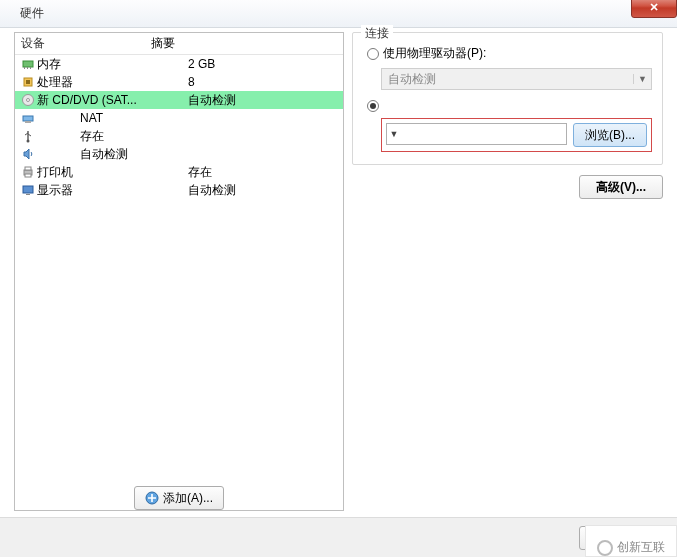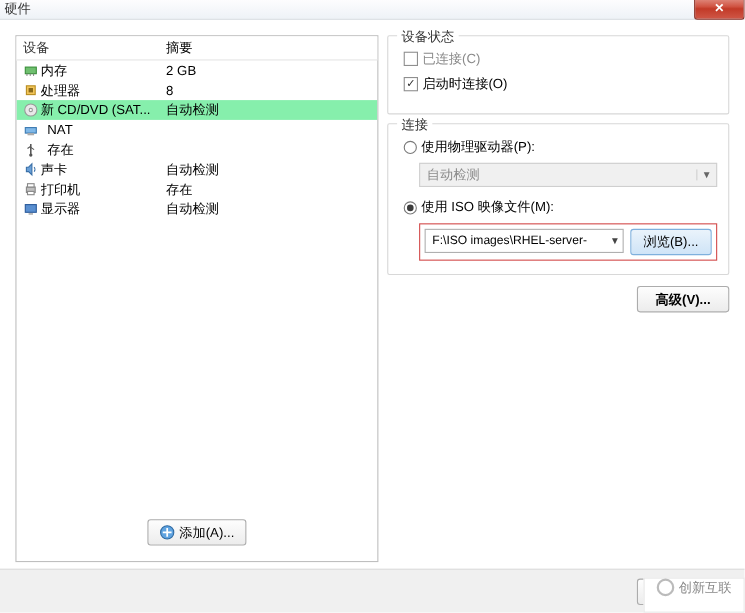--- a/index.html
+++ b/index.html
@@ -1,52 +1,52 @@
 <!DOCTYPE html>
 <html><head>
 <meta charset="utf-8">
 <style>
 * { box-sizing: border-box; font-family: "Microsoft YaHei", "Segoe UI", Tahoma, sans-serif; font-size: 12px; }
 body { margin: 0; background: #fff; width: 677px; height: 557px; position: relative; overflow: hidden; }
-.titlebar { height: 18px; background: linear-gradient(#fdfdfe, #eef2f7); border-bottom: 1px solid #d6dbe0; display: flex; align-items: center; padding-left: 4px; position: relative; }
+.titlebar { height: 28px; background: linear-gradient(#fdfdfe, #eef2f7); border-bottom: 1px solid #d6dbe0; display: flex; align-items: center; padding-left: 20px; position: relative; }
 .title-text { color: #333; }
 .close-btn { position: absolute; right: 0; top: -4px; width: 46px; height: 22px; background: linear-gradient(#e49a8f, #d05342 45%, #c23a28 55%, #cf5646); border: 1px solid #8a3228; border-bottom-left-radius: 3px; border-bottom-right-radius: 3px; display: flex; align-items: center; justify-content: center; }
 .close-x { color: #fff; font-weight: bold; font-size: 11px; }
 .content { position: absolute; top: 32px; left: 14px; right: 14px; bottom: 46px; display: flex; gap: 8px; }
 .left-panel { width: 330px; border: 1px solid #bfbfbf; display: flex; flex-direction: column; }
 .dev-header { display: flex; height: 22px; border-bottom: 1px solid #e5e5e5; align-items: center; background: #fff; }
 .dev-header .col-device { width: 130px; padding-left: 6px; color: #333; }
 .dev-header .col-summary { flex: 1; padding-left: 6px; color: #000000; }
 .dev-list { flex: 1; overflow: hidden; }
 .dev-row { display: flex; height: 18px; align-items: center; padding-left: 4px; }
 .dev-row.selected { background: #86efac; }
 .dev-row .icon-slot { width: 18px; display: flex; align-items: center; justify-content: center; }
 .dev-row .name { width: 108px; white-space: nowrap; overflow: hidden; text-overflow: ellipsis; }
-.dev-row .summary { flex: 1; padding-left: 6px; white-space: nowrap; overflow: hidden; }
-.left-buttons { height: 38px; display: flex; align-items: flex-start; justify-content: center; gap: 6px; }
+.dev-row .summary { flex: 1; padding-left: 6px; white-space: nowrap; overflow: hidden; margin-left: 37px; }
+.left-buttons { height: 38px; display: flex; align-items: flex-end; justify-content: center; gap: 6px; }
 .btn { height: 24px; min-width: 84px; background: linear-gradient(#fdfdfd, #ececec); border: 1px solid #acacac; border-radius: 3px; display: inline-flex; align-items: center; justify-content: center; padding: 0 10px; gap: 4px; cursor: default; }
 .btn.small { min-width: 74px; }
 .right-panel { flex: 1; display: flex; flex-direction: column; gap: 8px; }
 .group { border: 1px solid #d8d8d8; border-radius: 2px; padding: 10px 10px 12px 10px; position: relative; }
 .group-title { position: absolute; top: -8px; left: 8px; background: #fff; padding: 0 4px; color: #333; }
 .checkbox-row, .radio-row { display: flex; align-items: center; gap: 4px; margin: 2px 0 6px 4px; }
 .checkbox-box { width: 13px; height: 13px; border: 1px solid #8f8f8f; background: #fff; display: inline-flex; align-items: center; justify-content: center; font-size: 10px; line-height: 1; color: #2a2a2a; }
 .radio-circle { width: 12px; height: 12px; border: 1px solid #7a7a7a; border-radius: 50%; display: inline-flex; align-items: center; justify-content: center; }
 .radio-circle.checked::after { content: ""; width: 6px; height: 6px; background: #3b3b3b; border-radius: 50%; }
 .combo { display: flex; align-items: center; border: 1px solid #b0b0b0; height: 22px; background: #fff; }
 .combo.disabled { background: #f0f0f0; color: #8a8a8a; border-color: #cfcfcf; }
 .combo .val { flex: 1; padding: 0 6px; white-space: nowrap; overflow: hidden; }
 .combo .arrow { width: 18px; text-align: center; border-left: 1px solid #cfcfcf; font-size: 9px; color: #666; }
 .iso-row { display: flex; gap: 6px; margin-left: 18px; margin-top: 4px; border: 1px solid #d34a4a; padding: 4px; }
 .iso-combo { flex: 1; display: flex; align-items: center; border: 1px solid #b0b0b0; height: 22px; background: #fff; }
 .iso-combo .val { flex: 1; padding: 0 6px; white-space: nowrap; overflow: hidden; font-size: 11px; }
 .iso-combo .arrow { width: 14px; text-align: center; font-size: 9px; color: #444; }
 .adv-row { display: flex; justify-content: flex-end; margin-top: 2px; font-weight: bold; }
 .footer { position: absolute; left: 0; right: 0; bottom: 0; height: 40px; border-top: 1px solid #dcdcdc; background: #f0f0f0; display: flex; align-items: center; justify-content: flex-end; padding-right: 14px; gap: 6px; }
-.watermark { position: absolute; right: 0; bottom: 0; width: 92px; height: 32px; background: #fff; border: 1px solid #e5e5e5; display: flex; align-items: flex-start; justify-content: center; font-size: 10px; color: #888; gap: 4px; }
+.watermark { position: absolute; right: 0; bottom: 0; width: 92px; height: 32px; background: #fff; border: 1px solid #e5e5e5; display: flex; align-items: flex-end; justify-content: center; font-size: 10px; color: #888; gap: 4px; }
 .watermark .logo { width: 16px; height: 16px; border: 2px solid #bbb; border-radius: 50%; display: inline-block; position: relative; }
 .phys-combo-wrap { margin: 4px 0 10px 18px; }
 svg { display: block; }
 </style>
 </head>
 <body>
 
 <div class="titlebar">
   <span class="title-text">硬件</span>
   <div class="close-btn">
@@ -112,21 +112,20 @@
           </span>
           <span class="summary">存在</span>
         </div>
         <div class="dev-row">
           <span class="icon-slot">
             <svg width="14" height="14">
               <path d="M3 5v4h2l3 3V2L5 5z" fill="#6aa0d8" stroke="#3a70a8"></path>
               <path d="M10 5c1 1 1 3 0 4" stroke="#3a70a8" fill="none"></path>
             </svg>
           </span>
-          <span class="name">声卡</span>
           <span class="summary">自动检测</span>
         </div>
         <div class="dev-row">
           <span class="icon-slot">
             <svg width="14" height="14">
               <rect x="3" y="5" width="8" height="5" fill="#bfbfbf" stroke="#888"></rect>
               <rect x="4" y="2" width="6" height="3" fill="#fff" stroke="#888"></rect>
               <rect x="4" y="9" width="6" height="3" fill="#fff" stroke="#888"></rect>
             </svg>
           </span>
@@ -151,53 +150,40 @@
               <circle cx="7" cy="7" r="6" fill="#5fa3e0" stroke="#2e6aa3"></circle>
               <path d="M7 3v8M3 7h8" stroke="#fff" stroke-width="1.6"></path>
             </svg>
         </span>
         <span>添加(A)...</span>
       </div>
     </div>
   </div>
 
   <div class="right-panel">
-    <div class="group">
-      <span class="group-title">设备状态</span>
-      <div class="checkbox-row">
-        <span class="checkbox-box" id="cb-connected"></span>
-        <span style="color:#8a8a8a;">已连接(C)</span>
-      </div>
-      <div class="checkbox-row">
-        <span class="checkbox-box" id="cb-poweron">✓</span>
-        <span>启动时连接(O)</span>
-      </div>
-    </div>
 
     <div class="group">
       <span class="group-title">连接</span>
 
       <div class="radio-row">
         <span class="radio-circle" id="radio-phys"></span>
         <span>使用物理驱动器(P):</span>
       </div>
       <div class="phys-combo-wrap">
         <div class="combo disabled">
           <span class="val">自动检测</span>
           <span class="arrow">▼</span>
         </div>
       </div>
 
       <div class="radio-row">
         <span class="radio-circle checked" id="radio-iso"></span>
-        <span>使用 ISO 映像文件(M):</span>
       </div>
       <div class="iso-row">
         <div class="iso-combo">
-          <span class="val">F:\ISO images\RHEL-server-</span>
           <span class="arrow">▼</span>
         </div>
         <div class="btn small" style="background:linear-gradient(#eaf3fb,#cfe4f7);border-color:#7eb0dd;">
           <span>浏览(B)...</span>
         </div>
       </div>
     </div>
 
     <div class="adv-row">
       <div class="btn">

